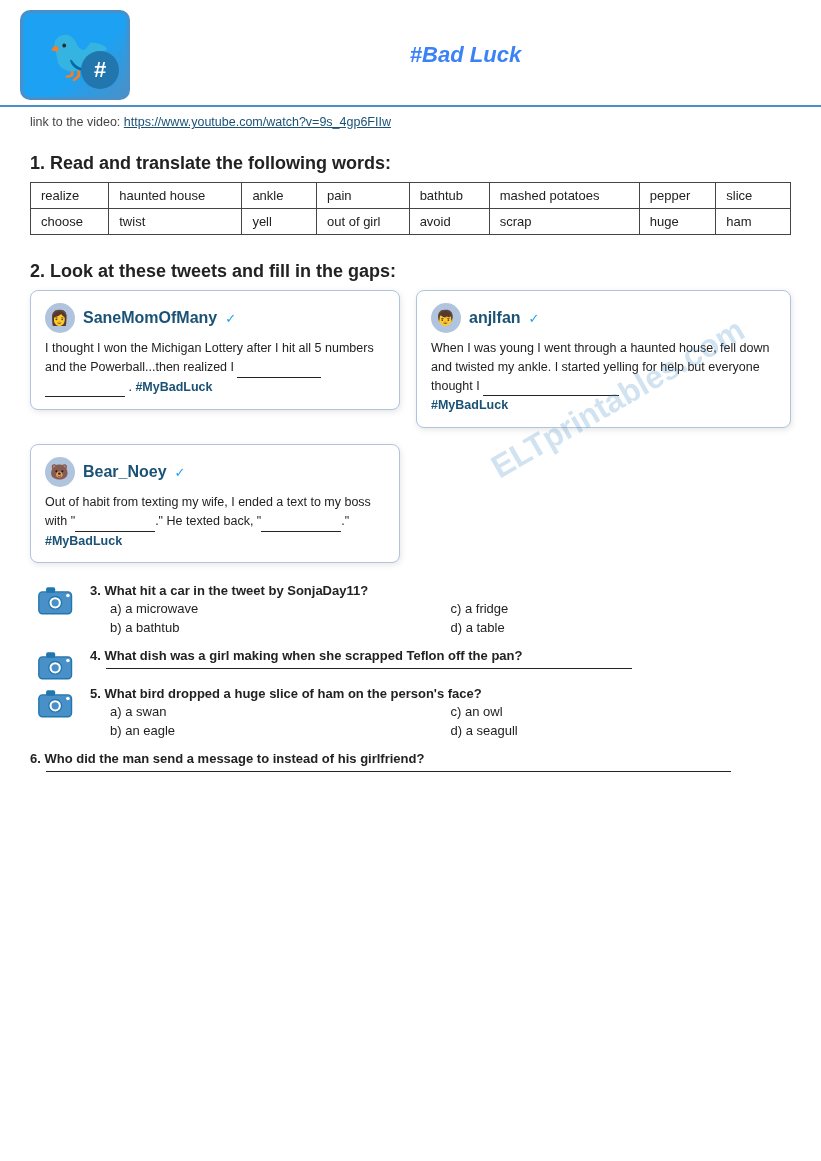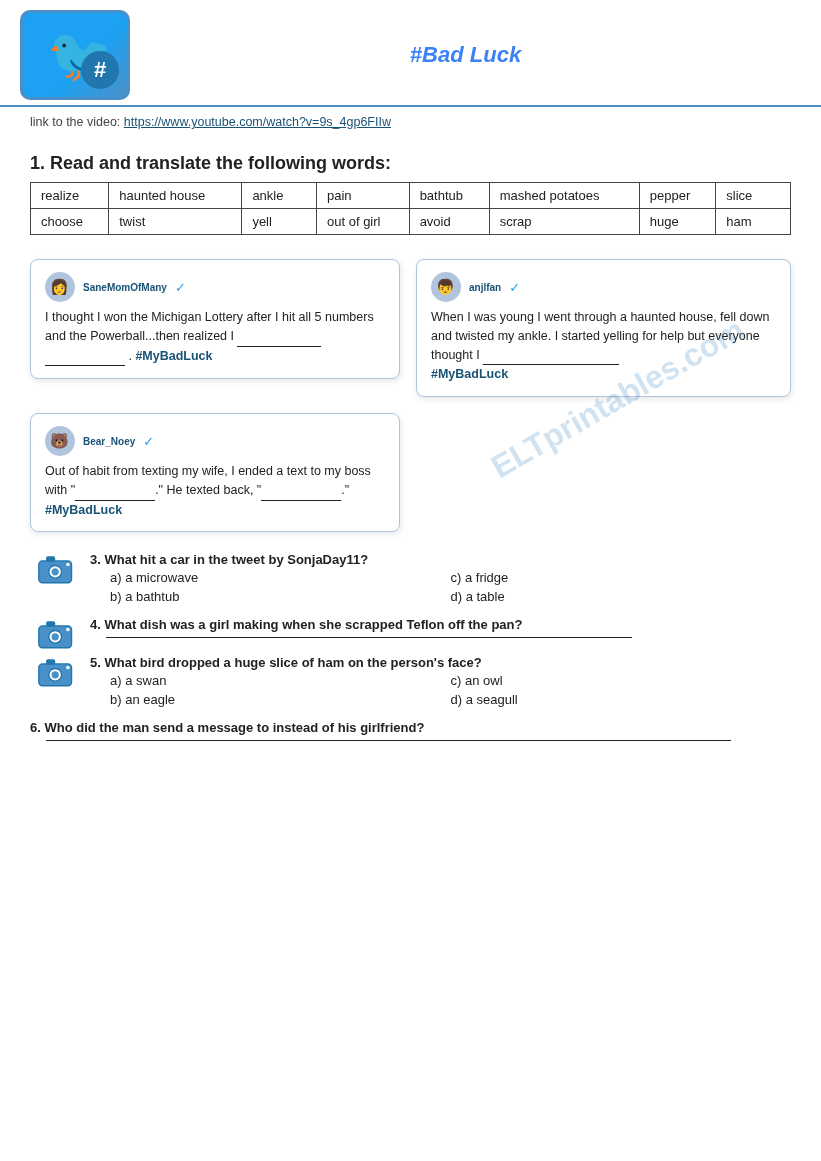--- a/index.html
+++ b/index.html
@@ -144,21 +144,21 @@
       display: flex;
       align-items: center;
       justify-content: center;
       font-size: 15px;
       color: #fff;
       flex-shrink: 0;
     }
     .tweet-username {
       font-weight: bold;
       color: #1a5276;
-      font-size: 10px;
+      font-size: 16px;
     }
     .tweet-verified {
       color: #1da1f2;
       font-size: 13px;
     }
     .tweet-body {
       color: #222;
       line-height: 1.5;
     }
     .tweet-blank {
@@ -273,20 +273,21 @@
               <td>huge</td>
               <td>ham</td>
             </tr>
           </tbody>
       </table>
     </div>
   </div>
 
   <div class="content-row">
     <div class="content-col" style="flex:1;">
+      <div class="section-title">2. Look at these tweets and fill in the gaps:</div>
       <div class="tweets-section">
         <div class="tweets-row1">
 
           <div class="tweet-card tweet-left">
             <div class="tweet-header">
               <div class="tweet-avatar">👩</div>
               <span class="tweet-username">SaneMomOfMany</span>
               <span class="tweet-verified">✓</span>
             </div>
             <div class="tweet-body">

